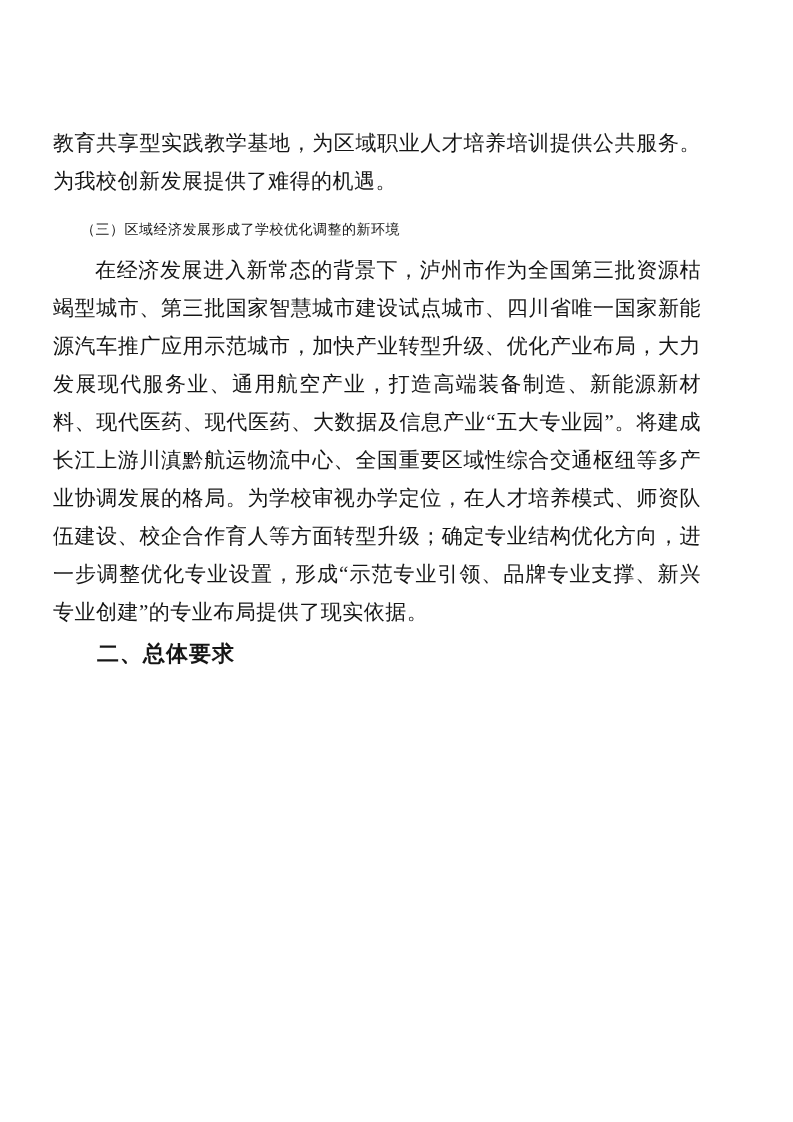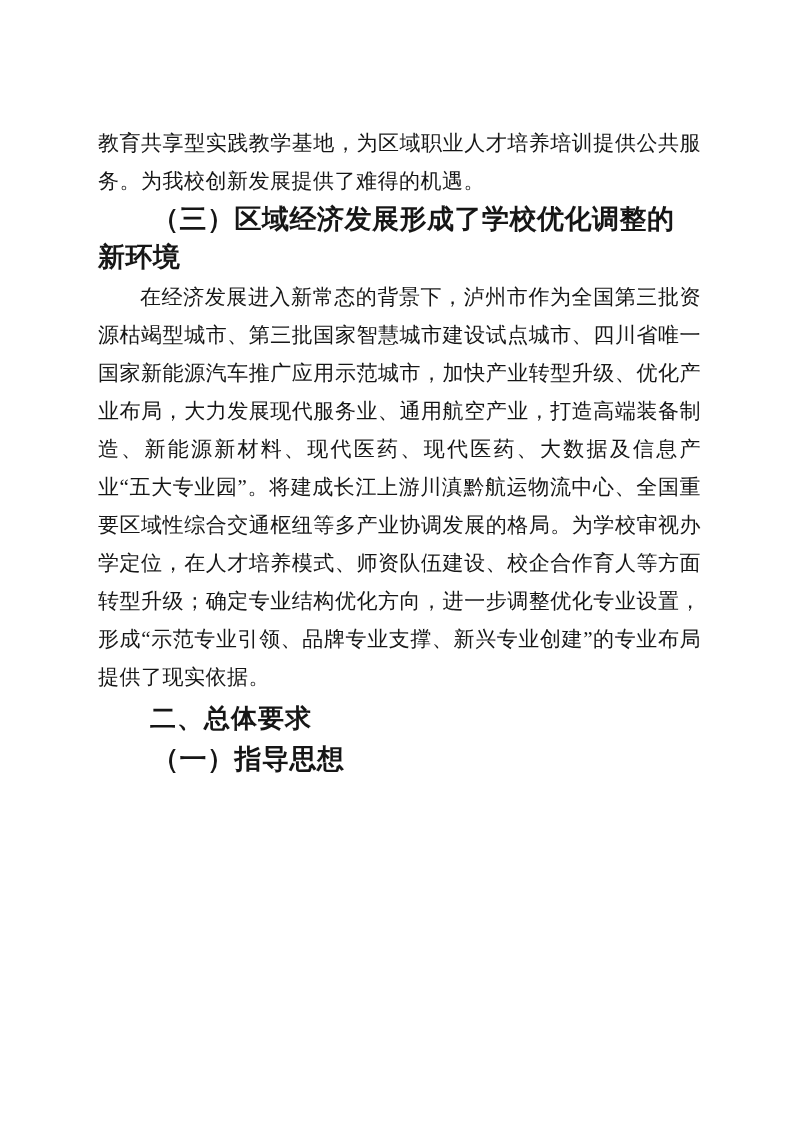--- a/index.html
+++ b/index.html
@@ -11,61 +11,60 @@
     height: 1122px;
     background: #ffffff;
     color: #161616;
     font-family: "Liberation Serif", "DejaVu Serif", serif;
     overflow: hidden;
   }
   .sheet {
     box-sizing: border-box;
     width: 793px;
     height: 1122px;
-    padding: 124px 92px 0 98px;
+    padding: 124px 92px 0 53px;
     background: #ffffff;
   }
   .para {
     margin: 0;
     font-size: 21px;
     line-height: 38px;
     letter-spacing: 0.5px;
     text-align: justify;
     text-justify: inter-character;
   }
   .indent-2em {
     text-indent: 2em;
   }
   .heading-kai {
-    margin: 0 0 2px 0;
-    font-size: 27px;
+    margin: 11px 0 2px 0;
+    font-size: 14px;
     line-height: 38px;
-    font-weight: bold;
+    font-weight: normal;
     text-indent: 2em;
     letter-spacing: 0.5px;
     font-family: "Liberation Serif", "DejaVu Serif", serif;
   }
   .heading-hei {
     margin: 4px 0 2px 0;
-    font-size: 26px;
+    font-size: 22px;
     line-height: 38px;
     font-weight: bold;
     text-indent: 2em;
     letter-spacing: 1px;
-    font-family: Liberation Serif, serif;
+    font-family: Liberation Sans, sans-serif;
   }
 </style>
 </head>
 <body>
 
 <div class="sheet">
   <p class="para">教育共享型实践教学基地，为区域职业人才培养培训提供公共服务。为我校创新发展提供了难得的机遇。</p>
 
   <h3 class="heading-kai">（三）区域经济发展形成了学校优化调整的新环境</h3>
 
   <p class="para indent-2em">在经济发展进入新常态的背景下，泸州市作为全国第三批资源枯竭型城市、第三批国家智慧城市建设试点城市、四川省唯一国家新能源汽车推广应用示范城市，加快产业转型升级、优化产业布局，大力发展现代服务业、通用航空产业，打造高端装备制造、新能源新材料、现代医药、现代医药、大数据及信息产业“五大专业园”。将建成长江上游川滇黔航运物流中心、全国重要区域性综合交通枢纽等多产业协调发展的格局。为学校审视办学定位，在人才培养模式、师资队伍建设、校企合作育人等方面转型升级；确定专业结构优化方向，进一步调整优化专业设置，形成“示范专业引领、品牌专业支撑、新兴专业创建”的专业布局提供了现实依据。</p>
 
 
 
   <h2 class="heading-hei">二、总体要求</h2>
 
-  <h3 class="heading-kai">（一）指导思想</h3>
 </div>
 
 </body></html>

